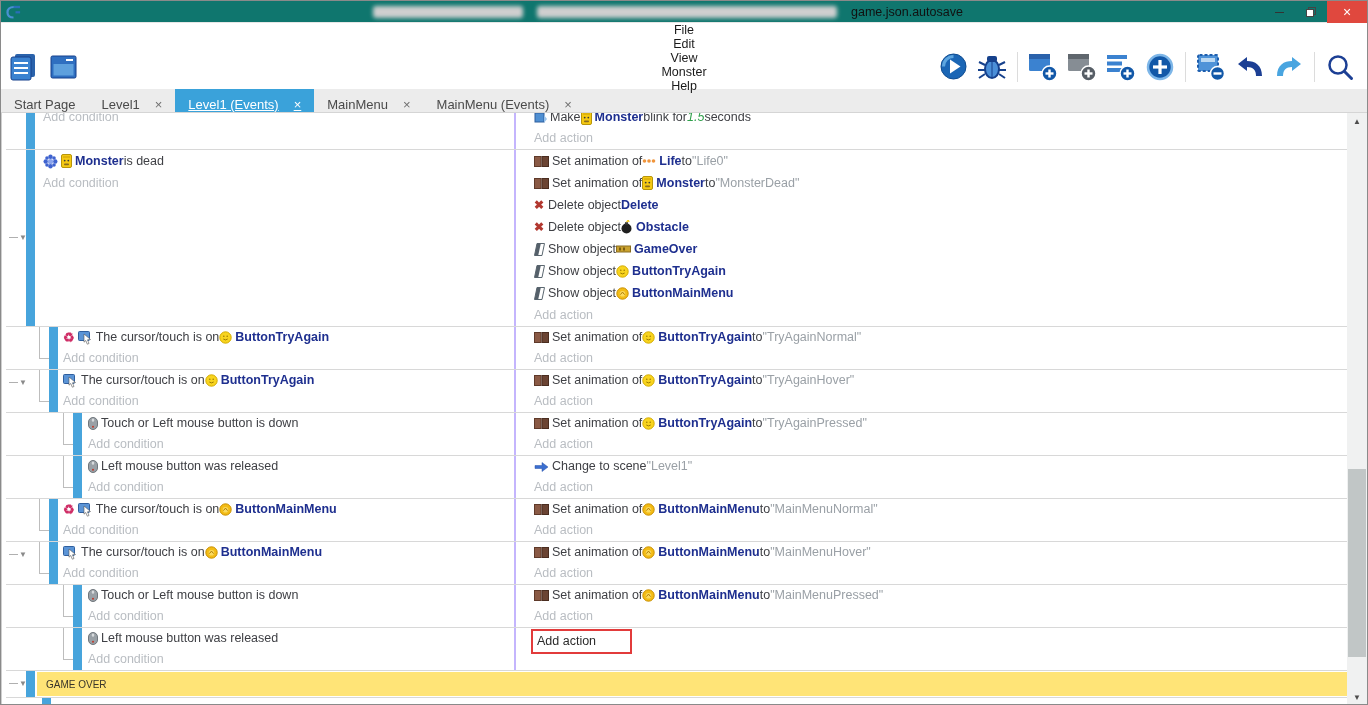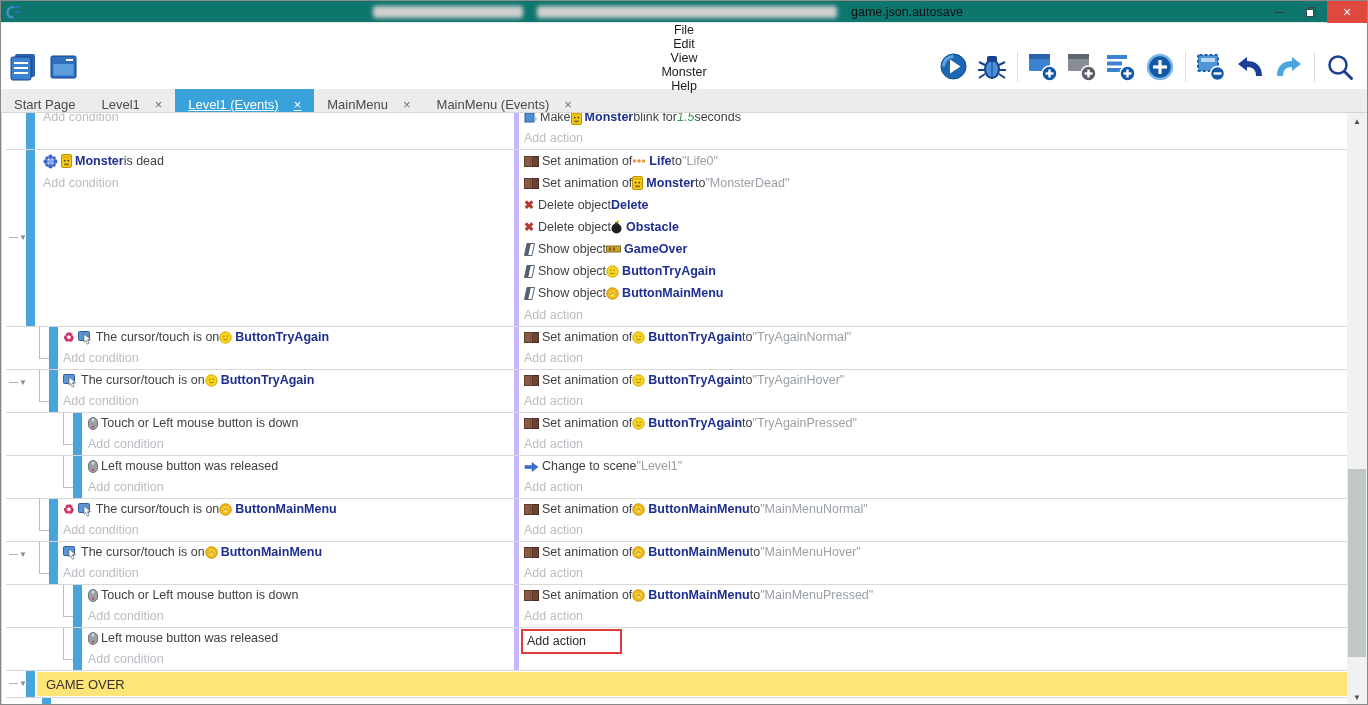--- a/index.html
+++ b/index.html
@@ -46,38 +46,38 @@
   .event { position:relative; border-bottom:1px solid #d8d8d8; background:#fff; display:flex; overflow:hidden; }
   .bar { position:absolute; top:0; bottom:0; width:9px; background:var(--bar); }
   .bar.l1 { left:20px; } .bar.l2 { left:43px; } .bar.l3 { left:67px; }
   .connector { position:absolute; width:10px; border-left:1px solid #bdbdbd; border-bottom:1px solid #bdbdbd; top:-10px; height:42px; }
   .connector.l2 { left:33px; } .connector.l3 { left:57px; }
   .gutter-marker { position:absolute; left:3px; display:flex; align-items:center; color:#8a8a8a; font-size:8px; }
   .gutter-marker::before { content:""; display:block; width:9px; height:1px; background:#b0b0b0; margin-right:1px; }
   .gm-top { top:8px; } .gm-mid { top:50%; margin-top:-5px; }
   .cond-col { width:508px; flex:none; }
   .cond-col.p1 { padding-left:37px; } .cond-col.p2 { padding-left:57px; } .cond-col.p3 { padding-left:82px; }
-  .act-col { flex:1; border-left:5px solid #c4b5fd; padding-left:5px; }
+  .act-col { flex:1; border-left:2px solid #c4b5fd; padding-left:18px; }
   .row { height:21px; line-height:21px; font-size:12.5px; white-space:nowrap; display:flex; align-items:center; }
   .rh22 .row { height:22px; line-height:22px; }
   .clip-top { margin-top:-6px; }
   .t-plain { color:#3f4045; } .t-object { color:#1e2f8f; font-weight:bold; }
   .t-string { color:#9aa0a6; } .t-number { color:#2fa04b;font-style:italic; } .t-ghost { color:#b9bdc2; }
   .add-line { color:#b9bdc2; }
   .add-highlight { height:auto; }
   .add-highlight .hl-box { display:inline-block; border:2px solid var(--red); color:#2b2b2b;
      padding:0 34px 1px 4px; margin:1px 0 0 -3px; line-height:20px; }
   .ic { display:inline-flex; align-items:center; margin-right:3px; }
   .ic svg { display:block; }
   .glyph-x { color:#b23830; font-weight:bold; font-size:12px; margin-right:1px; }
   .glyph-invert { color:#cf2d66; font-weight:bold; font-size:13px; line-height:1; }
 
   
   .comment-inner { position:absolute; left:31px; right:0; top:1px; bottom:1px; background:var(--comment);
-     display:flex; align-items:center; padding-left:9px; font-size:13px; color:#38342a; }
+     display:flex; align-items:center; padding-left:9px; font-size:10px; color:#38342a; }
   .spacer-row { position:relative; background:#fff; }
   .spacer-row .bar { left:36px; }
 
   
   .scrollbar { position:absolute; top:0; right:0; width:20px; bottom:0; background:#f0f1f1; }
   .sb-arrow { position:absolute; left:0; width:20px; height:17px; display:flex; align-items:center; justify-content:center;
      color:#4d4d4d; font-size:8px; }
   .sb-up { top:0; } .sb-down { bottom:0; }
   .sb-thumb { position:absolute; left:1px; width:18px; top:356px; height:188px; background:#c1c6c6; }
 </style>

